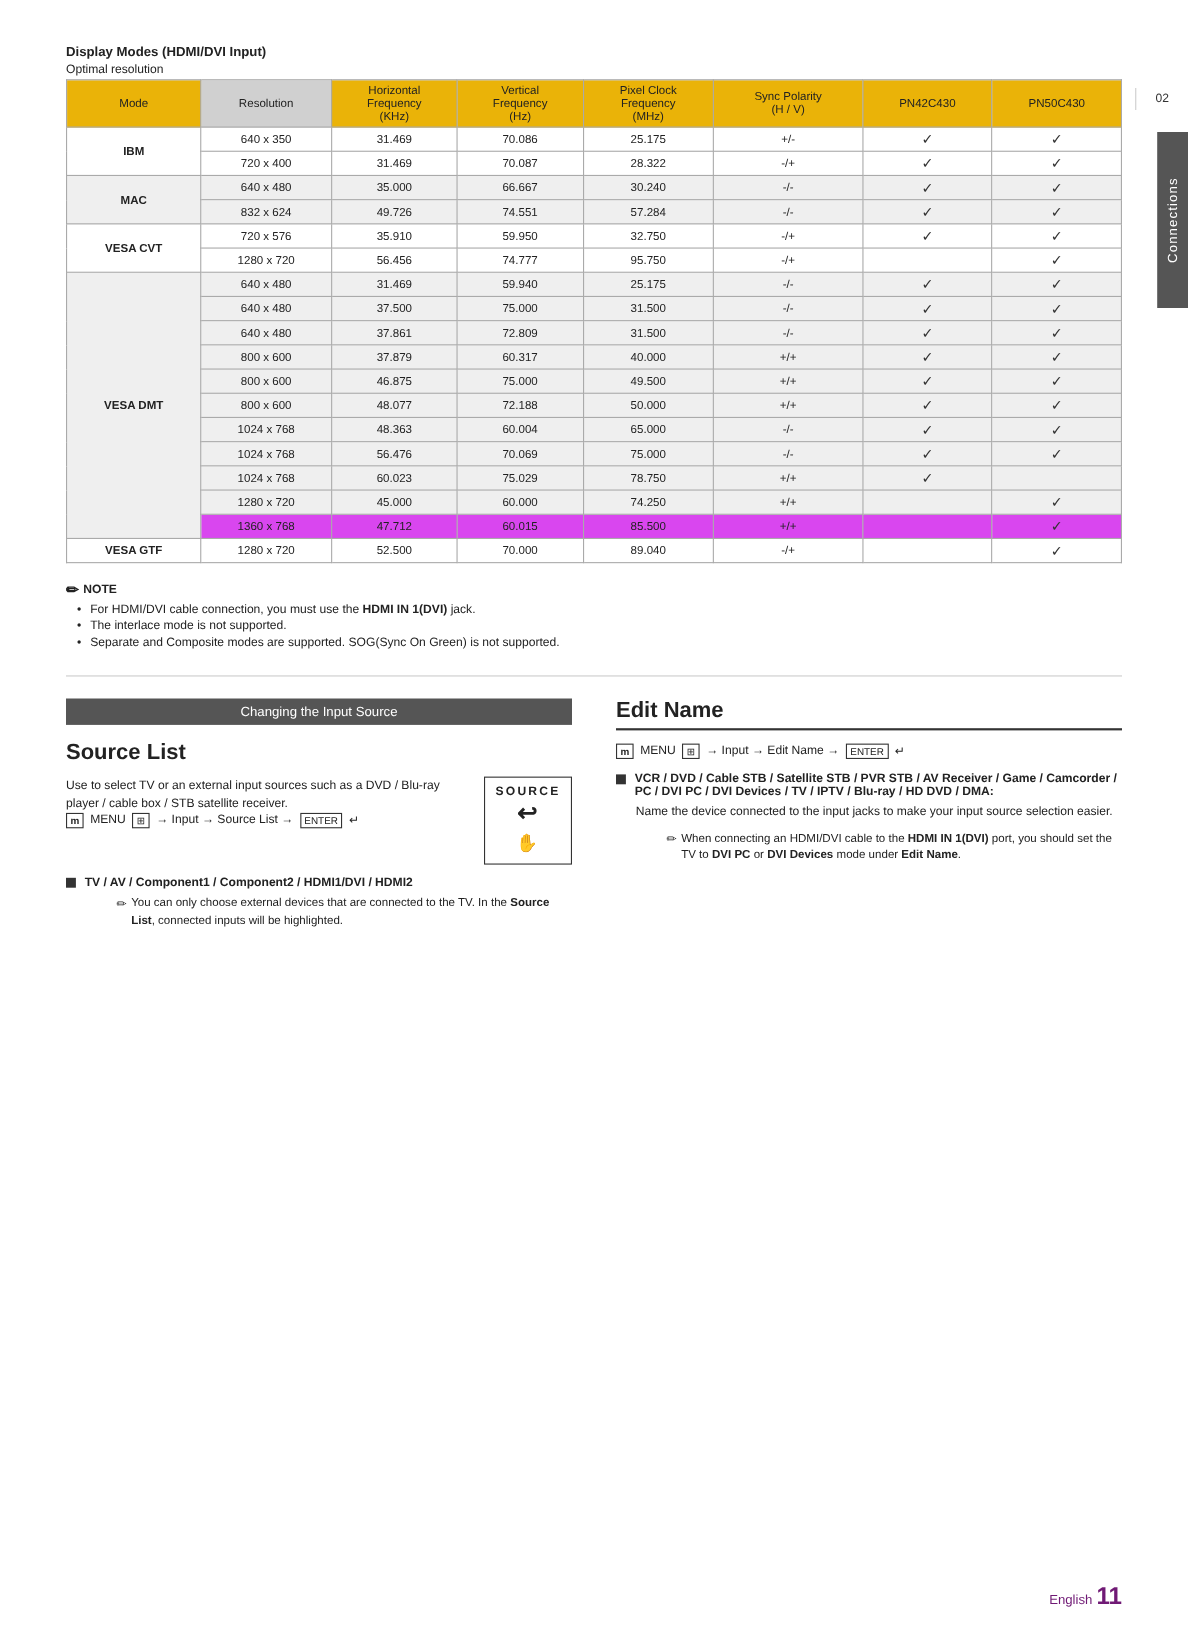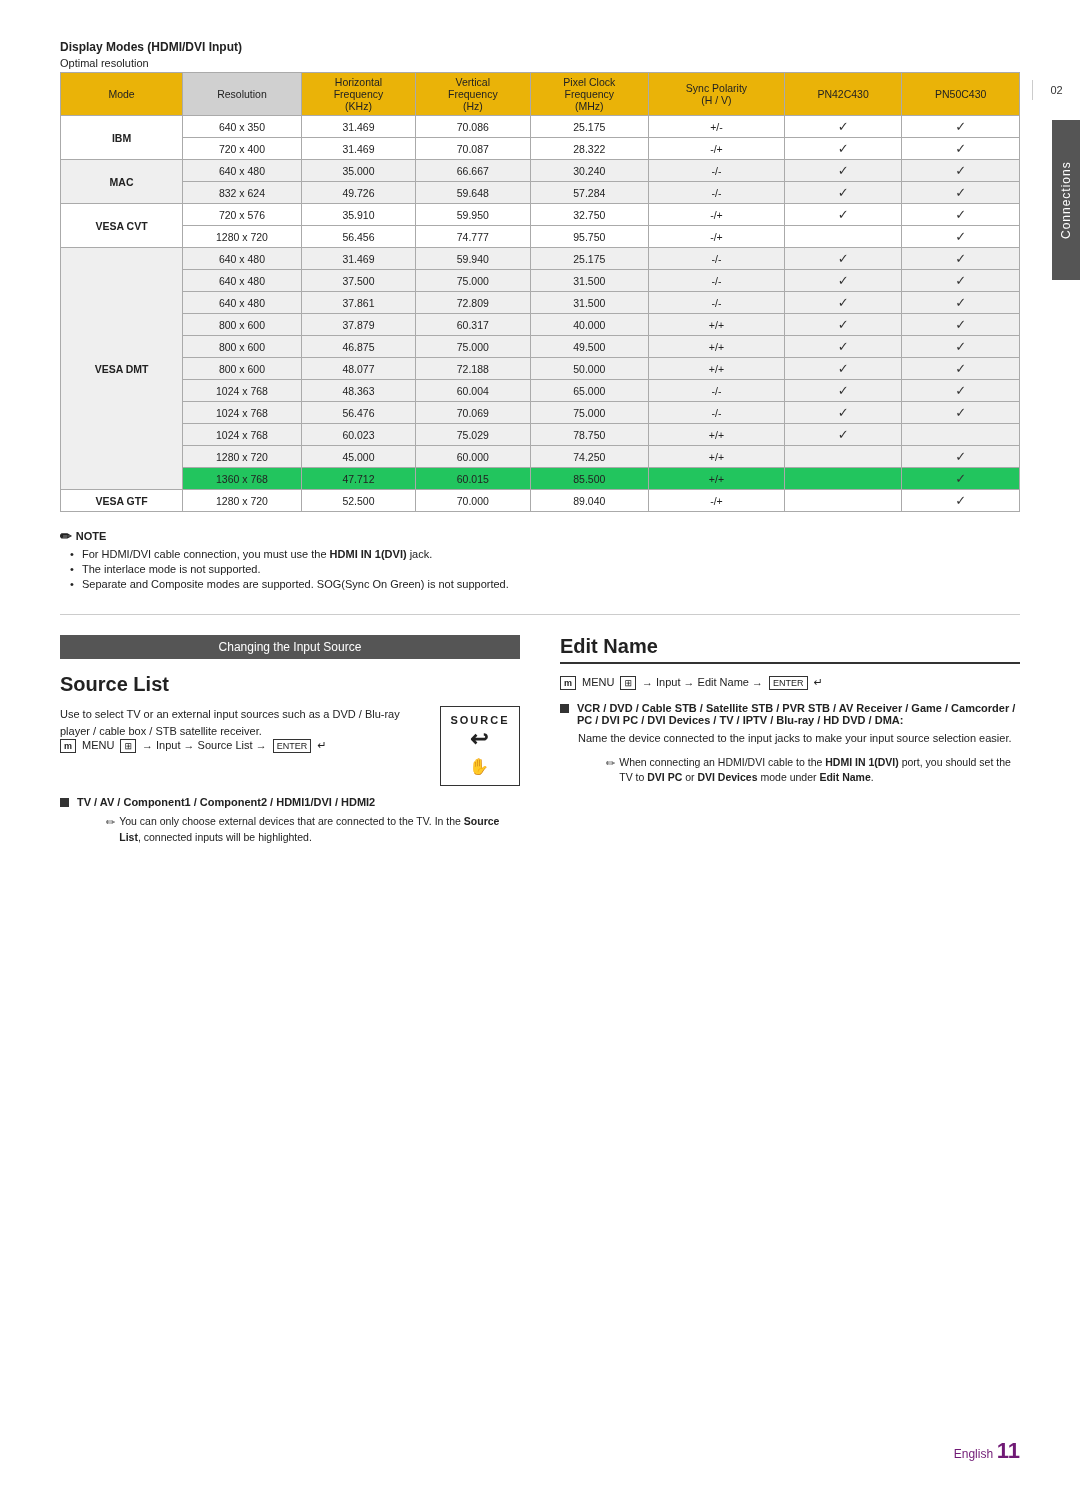--- a/index.html
+++ b/index.html
@@ -324,21 +324,21 @@
         <td>35.000</td>
         <td>66.667</td>
         <td>30.240</td>
         <td>-/-</td>
         <td><span class="checkmark">✓</span></td>
         <td><span class="checkmark">✓</span></td>
       </tr>
       <tr style="background:#efefef;">
         <td>832 x 624</td>
         <td>49.726</td>
-        <td>59.648</td>
+        <td>74.551</td>
         <td>57.284</td>
         <td>-/-</td>
         <td><span class="checkmark">✓</span></td>
         <td><span class="checkmark">✓</span></td>
       </tr>
 
       <tr>
         <td class="mode-cell" rowspan="2">VESA CVT</td>
         <td>720 x 576</td>
         <td>35.910</td>
@@ -442,21 +442,21 @@
       </tr>
       <tr style="background:#efefef;">
         <td>1280 x 720</td>
         <td>45.000</td>
         <td>60.000</td>
         <td>74.250</td>
         <td>+/+</td>
         <td></td>
         <td><span class="checkmark">✓</span></td>
       </tr>
-      <tr style="background:#22c55e;">
+      <tr style="background:#d946ef;">
         <td>1360 x 768</td>
         <td>47.712</td>
         <td>60.015</td>
         <td>85.500</td>
         <td>+/+</td>
         <td></td>
         <td><span class="checkmark">✓</span></td>
       </tr>
 
       <tr>

